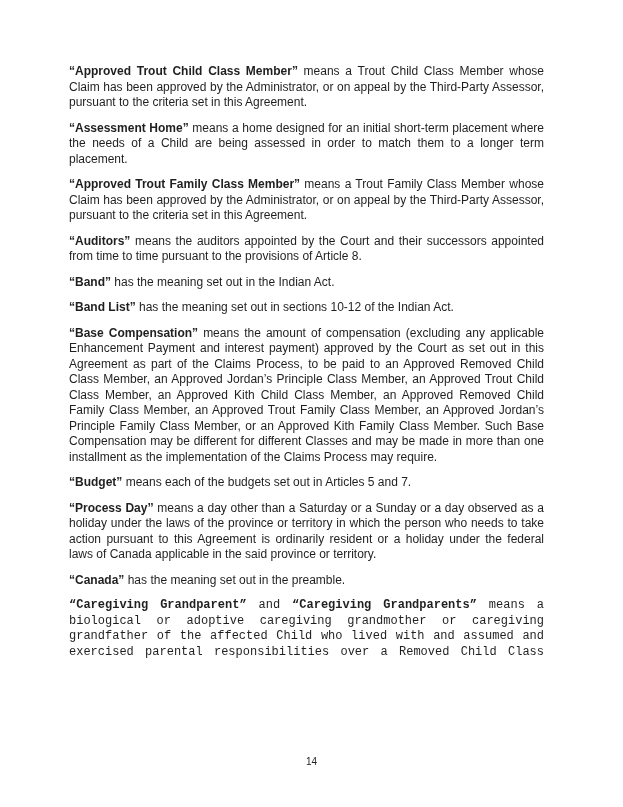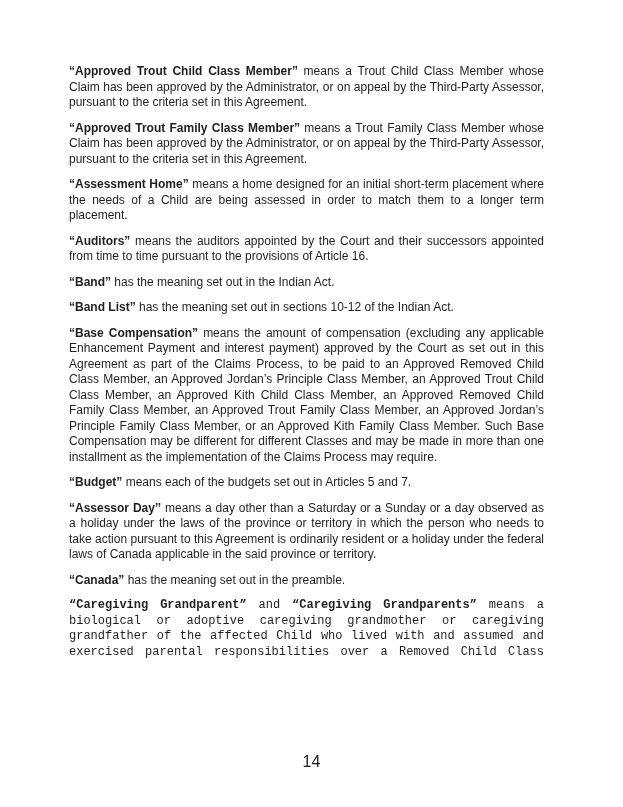--- a/index.html
+++ b/index.html
@@ -40,36 +40,36 @@
     font-family: Liberation Mono, monospace;
   }
   .b { font-weight: bold; }
   .i { }
   .footer {
     position: absolute;
     top: 754px;
     left: 0;
     width: 623px;
     text-align: center;
-    font-size: 16px;
+    font-size: 10px;
     line-height: 15px;
     color: #1f1f1f;
   }
 </style>
 </head>
 <body>
 
 <div class="page">
   <div class="content">
       <p class="para"><span class="b">“Approved Trout Child Class Member”</span><span> means a Trout Child Class Member whose Claim has been approved by the Administrator, or on appeal by the Third-Party Assessor, pursuant to the criteria set in this Agreement.</span></p>
+      <p class="para"><span class="b">“Assessment Home”</span><span> means a home designed for an initial short-term placement where the needs of a Child are being assessed in order to match them to a longer term placement.</span></p>
       <p class="para"><span class="b">“Approved Trout Family Class Member”</span><span> means a Trout Family Class Member whose Claim has been approved by the Administrator, or on appeal by the Third-Party Assessor, pursuant to the criteria set in this Agreement.</span></p>
-      <p class="para"><span class="b">“Assessment Home”</span><span> means a home designed for an initial short-term placement where the needs of a Child are being assessed in order to match them to a longer term placement.</span></p>
-      <p class="para"><span class="b">“Auditors”</span><span> means the auditors appointed by the Court and their successors appointed from time to time pursuant to the provisions of Article 16.</span></p>
+      <p class="para"><span class="b">“Auditors”</span><span> means the auditors appointed by the Court and their successors appointed from time to time pursuant to the provisions of Article 8.</span></p>
       <p class="para"><span class="b">“Band”</span><span> has the meaning set out in the </span><span class="i">Indian Act</span><span>.</span></p>
       <p class="para"><span class="b">“Band List”</span><span> has the meaning set out in sections 10-12 of the </span><span class="i">Indian Act</span><span>.</span></p>
       <p class="para"><span class="b">“Base Compensation”</span><span> means the amount of compensation (excluding any applicable Enhancement Payment and interest payment) approved by the Court as set out in this Agreement as part of the Claims Process, to be paid to an Approved Removed Child Class Member, an Approved Jordan’s Principle Class Member, an Approved Trout Child Class Member, an Approved Kith Child Class Member, an Approved Removed Child Family Class Member, an Approved Trout Family Class Member, an Approved Jordan’s Principle Family Class Member, or an Approved Kith Family Class Member. Such Base Compensation may be different for different Classes and may be made in more than one installment as the implementation of the Claims Process may require.</span></p>
       <p class="para"><span class="b">“Budget”</span><span> means each of the budgets set out in Articles 5 and 7.</span></p>
-      <p class="para"><span class="b">“Assessor Day’’</span><span> means a day other than a Saturday or a Sunday or a day observed as a holiday under the laws of the province or territory in which the person who needs to take action pursuant to this Agreement is ordinarily resident or a holiday under the federal laws of Canada applicable in the said province or territory.</span></p>
+      <p class="para"><span class="b">“Process Day’’</span><span> means a day other than a Saturday or a Sunday or a day observed as a holiday under the laws of the province or territory in which the person who needs to take action pursuant to this Agreement is ordinarily resident or a holiday under the federal laws of Canada applicable in the said province or territory.</span></p>
       <p class="para"><span class="b">“Canada”</span><span> has the meaning set out in the preamble.</span></p>
       <p class="para continues"><span class="b">“Caregiving Grandparent”</span><span> and </span><span class="b">“Caregiving Grandparents”</span><span> means a biological or adoptive caregiving grandmother or caregiving grandfather of the affected Child who lived with and assumed and exercised parental responsibilities over a Removed Child Class</span></p>
     </div>
   <div class="footer">14</div>
 </div>
 
 </body></html>

